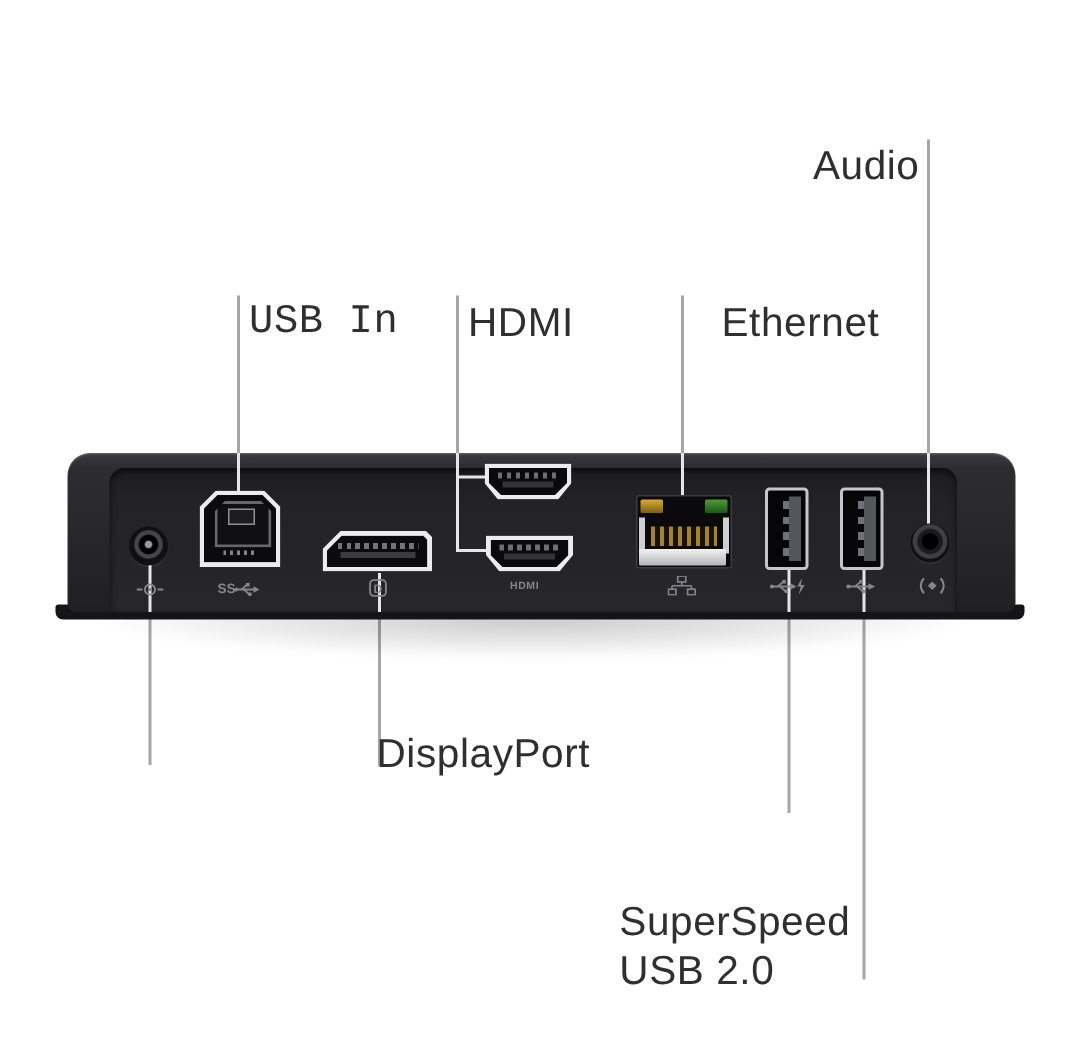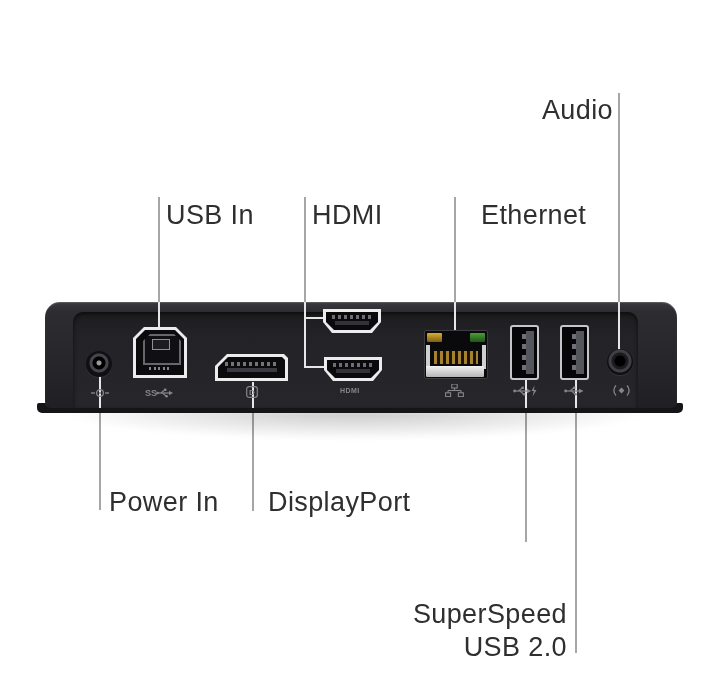--- a/index.html
+++ b/index.html
@@ -2,21 +2,21 @@
 <html><head>
 <meta charset="utf-8">
 <style>
   html,body{margin:0;padding:0;background:#ffffff;}
   .stage{position:relative;width:710px;height:700px;background:#ffffff;overflow:hidden;
          font-family:"Liberation Sans", sans-serif;}
 
   
   .callout-label{position:absolute;color:#2f2f2f;font-size:27px;font-weight:400;
                  letter-spacing:.4px;line-height:33px;white-space:nowrap;}
-  .align-right{text-align:right;}
+  .align-right{}
 
   
   .cl{position:absolute;width:2px;background:#a6a6a6;}
   .cl-on{position:absolute;width:2px;background:#e6e6e6;}
   .cl-h{position:absolute;height:2px;background:#e6e6e6;}
 
   
   .dock-body{position:absolute;left:45px;top:302px;width:632px;height:106px;
     border-radius:15px 15px 6px 6px;
     background:linear-gradient(180deg,#3a3a40 0%,#2c2c31 9%,#27272b 55%,#202024 100%);
@@ -258,29 +258,28 @@
       <path d="M5,0.5 A7,7 0 0 0 5,10.5" fill="none" stroke="#85858b" stroke-width="1.3"></path>
       <path d="M16,0.5 A7,7 0 0 1 16,10.5" fill="none" stroke="#85858b" stroke-width="1.3"></path>
       <polygon points="10.5,2.6 13.4,5.5 10.5,8.4 7.6,5.5" fill="#85858b"></polygon>
     </svg>
   </div>
 
   <div class="callout-label align-right" style="right:97px;top:94px;">
     <div>Audio</div>
   </div>
 
-  <div class="callout-label" style="left:166px;top:199px;">USB In</div>
+  <div class="callout-label" style="left:166px;top:199px;font-family:Liberation Mono, monospace;">USB In</div>
 
   <div class="callout-label" style="left:312px;top:199px;">HDMI</div>
 
   <div class="callout-label" style="left:481px;top:199px;">Ethernet</div>
 
-  <div class="callout-label" style="left:109px;top:486px;">Power In</div>
-
-  <div class="callout-label" style="left:268px;top:486px;">DisplayPort</div>
+
+  <div class="callout-label" style="left:251px;top:486px;">DisplayPort</div>
 
 
   <div class="callout-label align-right" style="right:143px;top:598px;">
     <div>SuperSpeed</div>
     <div>USB 2.0</div>
   </div>
 
 </div>
 
 </body></html>

